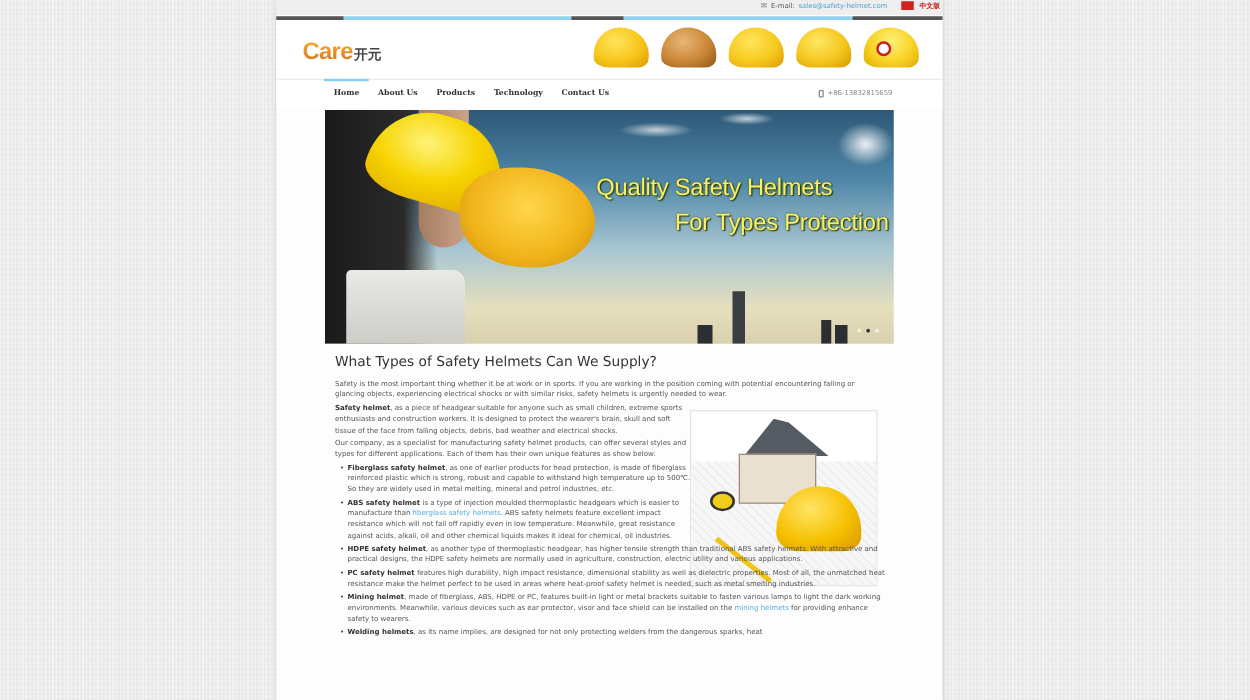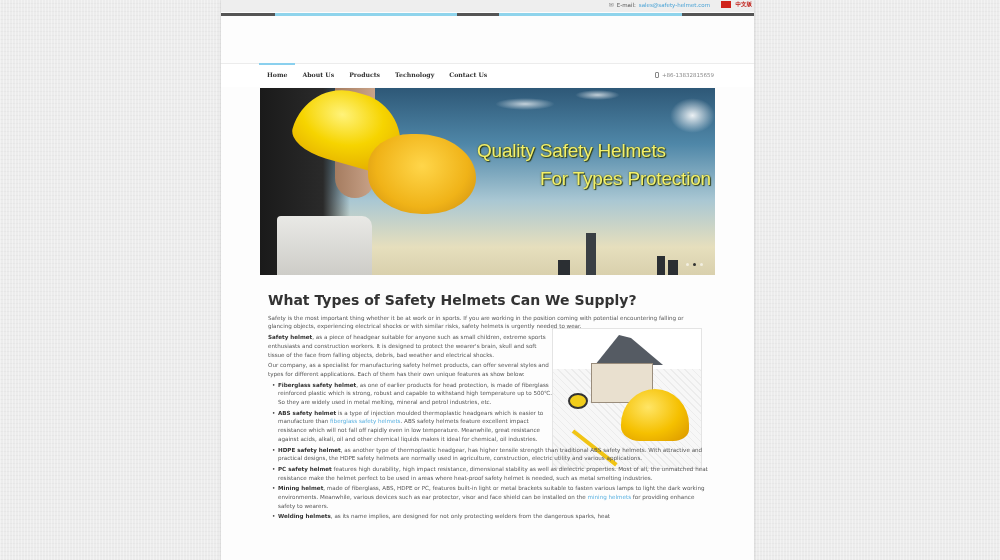--- a/index.html
+++ b/index.html
@@ -113,21 +113,21 @@
   .banner .headline {
     position: absolute; font-family: "Liberation Sans", sans-serif; font-size: 19px;
     color: #f3f06a; text-shadow: 1px 1px 1px #2c3a10, 0 0 2px #4b5a1a; letter-spacing: -0.2px;
   }
   .banner .h1 { left: 217px; top: 52px; }
   .banner .h2 { left: 280px; top: 80px; }
   .dots { position: absolute; left: 426px; top: 175px; display: flex; gap: 4px; }
   .dots span { width: 3px; height: 3px; border-radius: 50%; background: rgba(255,255,255,0.6); display: block; }
   .dots span.on { background: #333; }
   .content { position: absolute; left: 47px; top: 283px; width: 440px; font-size: 5.6px; line-height: 8.7px; color: #555; }
-  .content h2 { font-family: "DejaVu Sans", sans-serif; font-weight: bold; font-size: 14px; color: #333; margin-bottom: 9px; margin-top: 13px; }
+  .content h2 { font-family: "DejaVu Sans", sans-serif; font-weight: normal; font-size: 11px; color: #333; margin-bottom: 9px; margin-top: 3px; }
   .content p { margin-bottom: 2px; }
   .content b { color: #333; }
   .content a { color: #58b0e0; text-decoration: none; }
   .content .narrow { width: 285px; }
   .content ul { list-style: none; margin-left: 4px; }
   .content li { position: relative; padding-left: 6px; margin-bottom: 2px; }
   .content li::before { content: "\2022"; position: absolute; left: 0; top: 0; color: #444; }
   .content li.narrow { width: 281px; }
   .sidepic {
     position: absolute; left: 331px; top: 328px; width: 150px; height: 141px; background: #fff;
@@ -161,20 +161,44 @@
   </div>
 
   <div class="stripe">
     <span style="width:54px;background:#555"></span>
     <span style="width:182px;background:#8fd4ec"></span>
     <span style="width:42px;background:#555"></span>
     <span style="width:183px;background:#8fd4ec"></span>
     <span style="width:72px;background:#555"></span>
   </div>
 
+  <div class="header">
+    <div class="logo">
+      <span class="care">Care</span>
+      <span class="cn">开元</span>
+    </div>
+    <div class="helmets">
+      <div class="helmet">
+        <div class="dome" style="background:radial-gradient(ellipse at 40% 35%,#ffe55a,#f6c51a 55%,#d99a00)"></div>
+      </div>
+      <div class="helmet">
+        <div class="dome" style="background:radial-gradient(ellipse at 40% 35%,#e9b777,#c98635 55%,#8e5719)"></div>
+      </div>
+      <div class="helmet">
+        <div class="dome" style="background:radial-gradient(ellipse at 40% 35%,#ffe55a,#f7c91f 55%,#d99a00)"></div>
+      </div>
+      <div class="helmet">
+        <div class="dome" style="background:radial-gradient(ellipse at 40% 35%,#ffe866,#f5c61d 55%,#d29800)"></div>
+      </div>
+      <div class="helmet">
+        <div class="dome" style="background:radial-gradient(ellipse at 50% 35%,#fff07a,#f8d325 55%,#dcaa00)"></div>
+        <div class="lamp"></div>
+      </div>
+    </div>
+  </div>
 
   <div class="nav">
     <div class="active-line"></div>
     <ul>
       <li>Home</li>
       <li>About Us</li>
       <li>Products</li>
       <li>Technology</li>
       <li>Contact Us</li>
     </ul>

